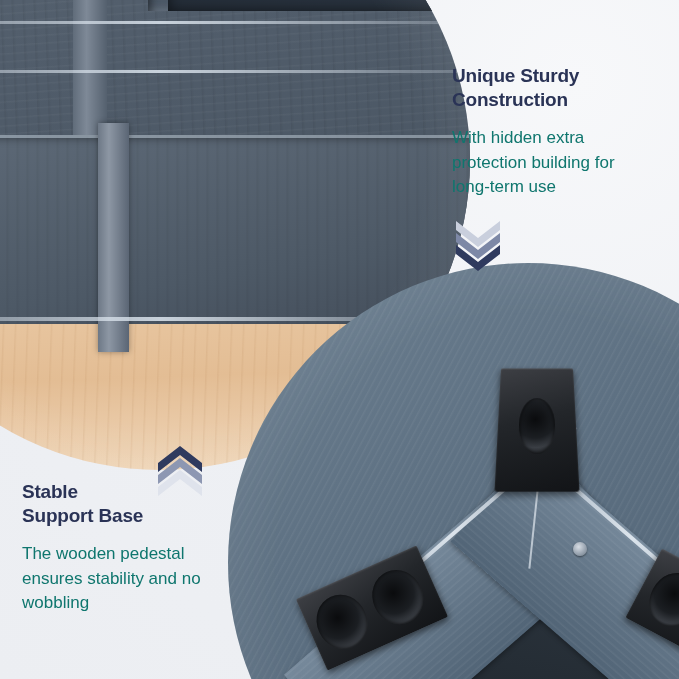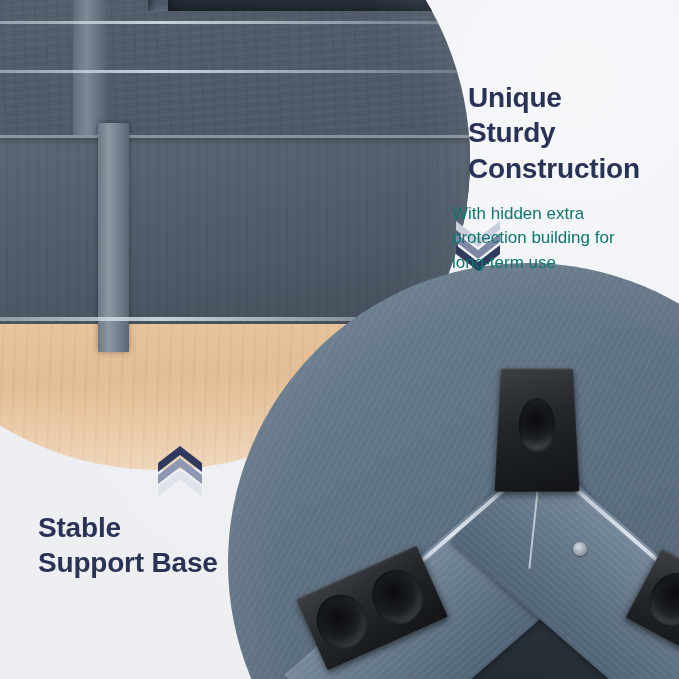--- a/index.html
+++ b/index.html
@@ -296,26 +296,26 @@
 
   
   .block { position: absolute; }
   .block.top-right {
     left: 452px;
     top: 64px;
     width: 212px;
   }
   .block.bottom-left {
     left: 22px;
-    top: 494px;
+    top: 480px;
     width: 225px;
   }
   .headline {
-    margin: 16px;
-    font-size: 28px;
+    margin: 0;
+    font-size: 19px;
     line-height: 1.26;
     font-weight: 700;
     letter-spacing: -0.2px;
     color: #2a3356;
     white-space: pre-line;
   }
   .subtext {
     margin: 14px 0 0 0;
     font-size: 17px;
     line-height: 1.45;
@@ -401,15 +401,18 @@
     <h2 class="headline">Unique Sturdy
 Construction</h2>
     <p class="subtext">With hidden extra
 protection building for
 long-term use</p>
   </div>
 
   <div class="block bottom-left">
     <h2 class="headline">Stable
 Support Base</h2>
+    <p class="subtext">The wooden pedestal
+ensures stability and no
+wobbling</p>
   </div>
 
 </div>
 
 </body></html>

